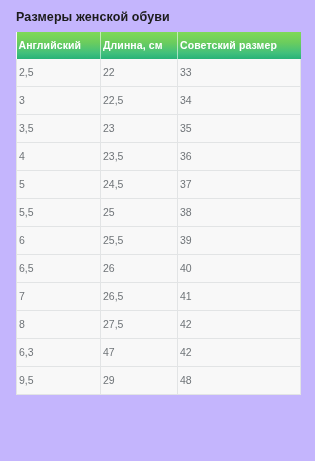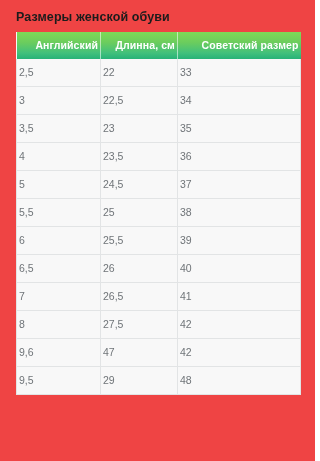--- a/index.html
+++ b/index.html
@@ -13,21 +13,21 @@
     height: 461px;
     overflow: hidden;
     font-family: "Liberation Sans", "DejaVu Sans", sans-serif;
     -webkit-font-smoothing: antialiased;
   }
 
   .page {
     width: 315px;
     height: 461px;
     box-sizing: border-box;
-    background: #ef4444;
+    background: #c4b5fd;
     position: relative;
   }
 
   .page-title {
     margin: 0;
     padding: 9px 0 0 16px;
     font-size: 12.5px;
     line-height: 16px;
     font-weight: bold;
     color: #1c1c1c;
@@ -53,21 +53,21 @@
   thead tr.head-row {
     background: linear-gradient(to bottom, #7fd957 0%, #6ccd5d 38%, #41c07c 78%, #27b277 100%);
   }
 
   thead th {
     padding: 7px 2px 7px 2px;
     font-size: 10.5px;
     line-height: 13px;
     font-weight: bold;
     color: #ffffff;
-    text-align: right;
+    text-align: left;
     vertical-align: middle;
     border-right: 1px solid rgba(255,255,255,0.55);
     border-left: none;
     white-space: nowrap;
     letter-spacing: 0.1px;
   }
   thead th:last-child { border-right: none; }
 
   tbody td {
     height: 27px;
@@ -150,21 +150,21 @@
             <td>7</td>
             <td>26,5</td>
             <td>41</td>
           </tr>
           <tr>
             <td>8</td>
             <td>27,5</td>
             <td>42</td>
           </tr>
           <tr>
-            <td>9,6</td>
+            <td>6,3</td>
             <td>47</td>
             <td>42</td>
           </tr>
           <tr>
             <td>9,5</td>
             <td>29</td>
             <td>48</td>
           </tr>
         </tbody>
     </table>

